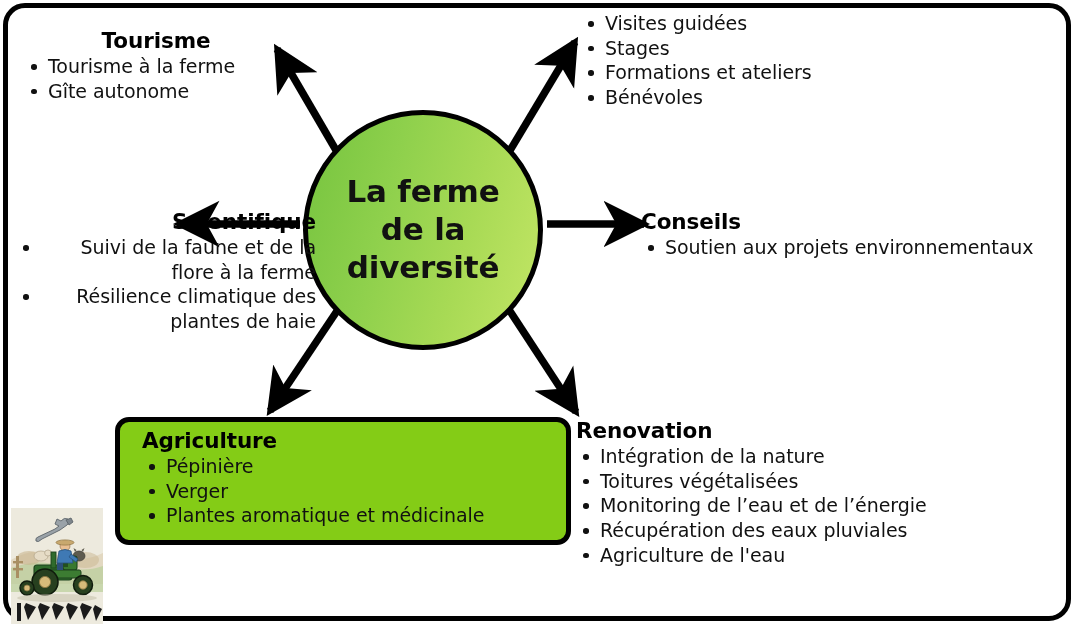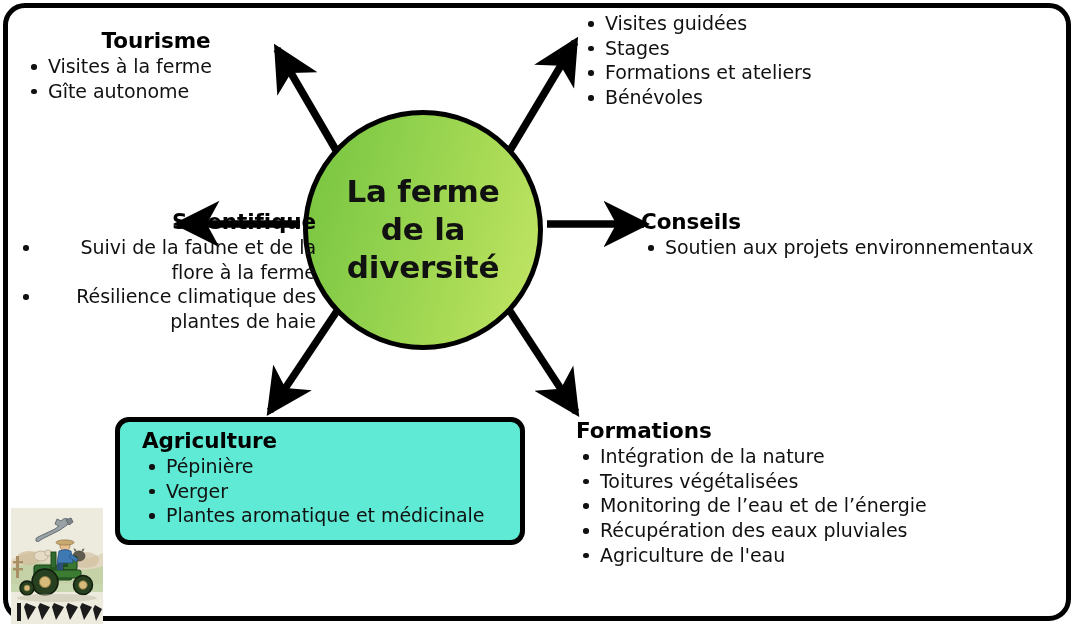--- a/index.html
+++ b/index.html
@@ -104,26 +104,26 @@
   #sec-scientifique   { left: 16px;  top: 209px; width: 300px; text-align: right; }
 
   #sec-conseils       { left: 641px; top: 209px; width: 430px; }
 
   #sec-renovation     { left: 576px; top: 418px; width: 470px; }
 
   
   #sec-agriculture {
     left: 115px;
     top: 417px;
-    width: 410px;
+    width: 456px;
     height: 128px;
     border: 5px solid #000000;
     border-radius: 14px;
     box-sizing: border-box;
-    background: #5eead4;
+    background: #84cc16;
     padding: 6px 0 0 22px;
   }
 
   
   #tractor-illustration {
     position: absolute;
     left: 11px;
     top: 508px;
     width: 92px;
     height: 116px;
@@ -164,21 +164,21 @@
     <div class="ctext">
       <div>La ferme</div>
       <div>de la</div>
       <div>diversité</div>
     </div>
   </div>
 
   <div class="section" id="sec-tourisme">
     <div class="sec-title">Tourisme</div>
     <ul class="sec-list">
-      <li>Visites à la ferme</li>
+      <li>Tourisme à la ferme</li>
       <li>Gîte autonome</li>
     </ul>
   </div>
 
   <div class="section" id="sec-education">
     <ul class="sec-list">
       <li>Visites guidées</li>
       <li>Stages</li>
       <li>Formations et ateliers</li>
       <li>Bénévoles</li>
@@ -203,21 +203,21 @@
   <div class="section" id="sec-agriculture">
     <div class="sec-title">Agriculture</div>
     <ul class="sec-list">
       <li>Pépinière</li>
       <li>Verger</li>
       <li>Plantes aromatique et médicinale</li>
     </ul>
   </div>
 
   <div class="section" id="sec-renovation">
-    <div class="sec-title">Formations</div>
+    <div class="sec-title">Renovation</div>
     <ul class="sec-list">
       <li>Intégration de la nature</li>
       <li>Toitures végétalisées</li>
       <li>Monitoring de l’eau et de l’énergie</li>
       <li>Récupération des eaux pluviales</li>
       <li>Agriculture de l'eau</li>
     </ul>
   </div>
 
   <div id="tractor-illustration">

